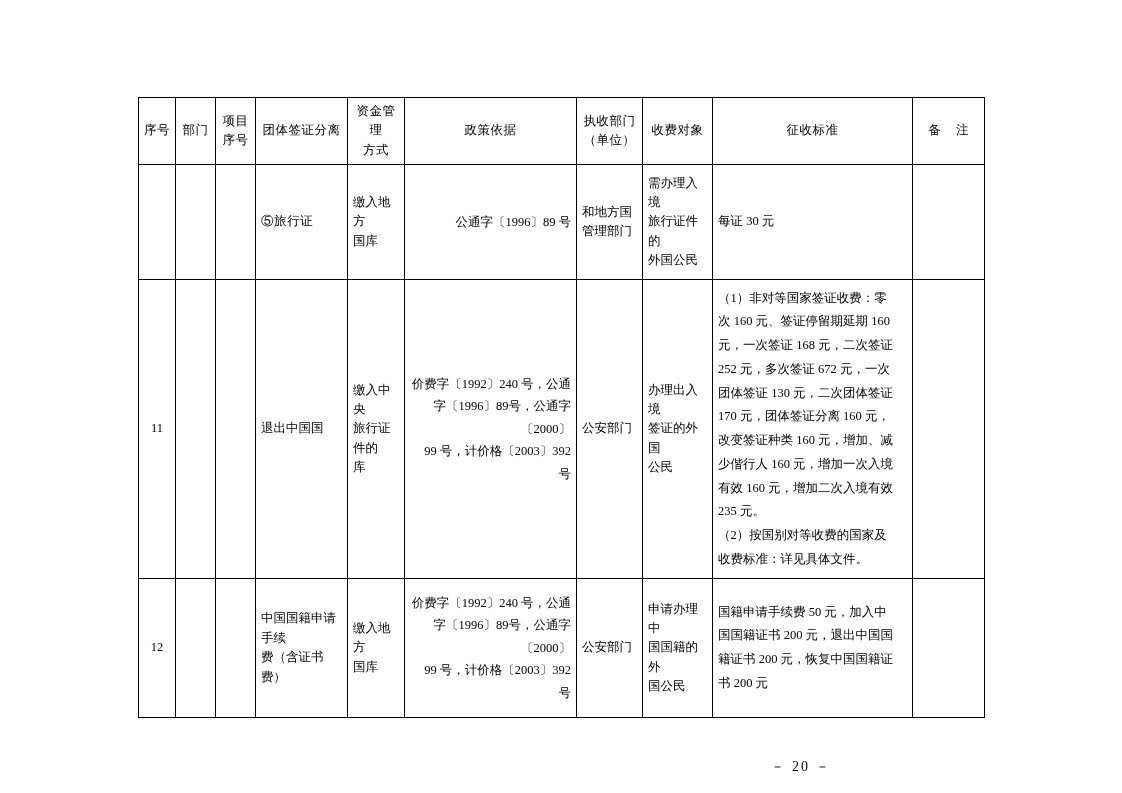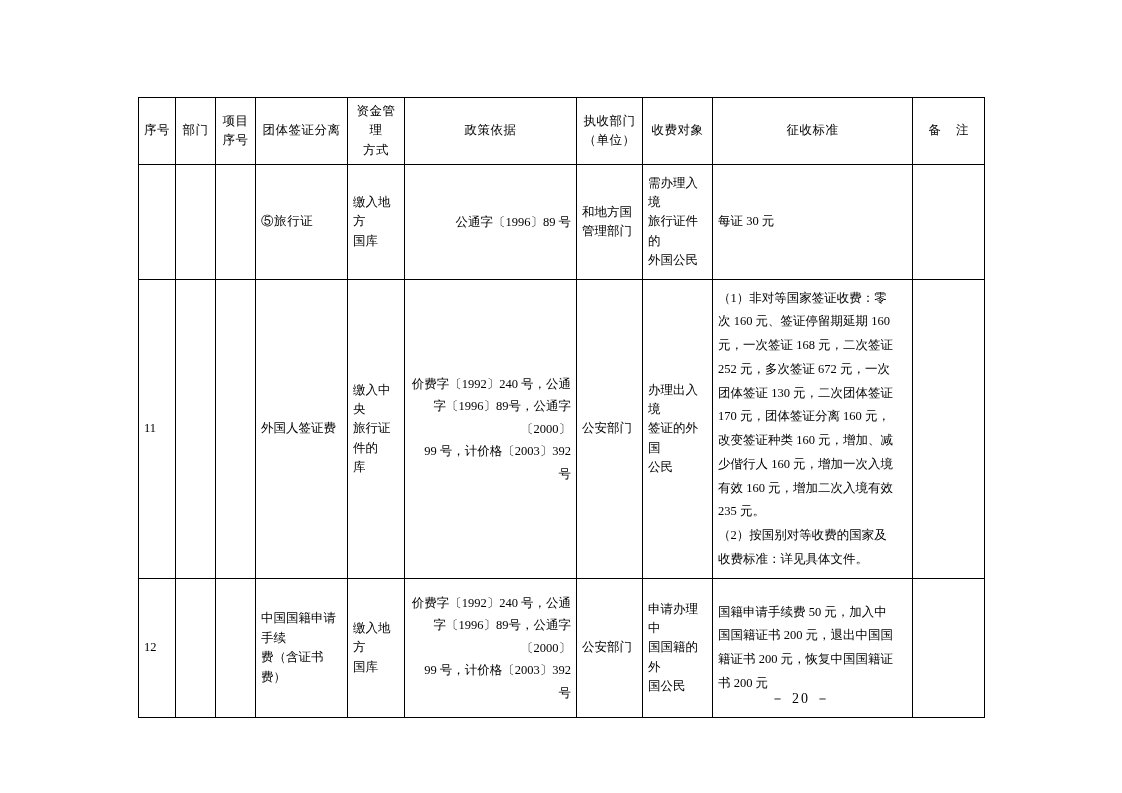--- a/index.html
+++ b/index.html
@@ -54,21 +54,21 @@
   col.c10 { width: 72px; }
 
   thead td {
     text-align: center;
     height: 52px;
     letter-spacing: 0.5px;
   }
   .hdr-two-line {
     line-height: 1.35;
   }
-  td.ctr { }
+  td.ctr { text-align: center; }
   td.lft { text-align: left; }
   .cell-text {
     display: block;
     white-space: pre-line;
   }
   .row-travel td { height: 106px; }
   .row-visa td { height: 290px; }
   .row-nat td { height: 130px; }
 
   .row-visa .std-cell {
@@ -88,21 +88,21 @@
   .spaced {
     letter-spacing: 0.6px;
   }
   .remark-hdr span {
     letter-spacing: 6px;
     padding-left: 6px;
   }
   .page-number {
     position: absolute;
     left: 0;
-    top: 690px;
+    top: 758px;
     width: 1042px;
     text-align: center;
     font-size: 14px;
     letter-spacing: 2px;
   }
   .page-number .pn-inner {
     display: inline-block;
     margin-left: 560px;
   }
 </style>
@@ -202,21 +202,21 @@
           <td class="ctr">
               <span class="cell-text">11</span>
             </td>
           <td class="ctr">
               <span class="cell-text"></span>
             </td>
           <td class="ctr">
               <span class="cell-text"></span>
             </td>
           <td class="lft">
-              <span class="cell-text">外国人签证费</span>
+              <span class="cell-text">退出中国国</span>
             </td>
           <td class="lft">
               <span class="cell-text">缴入中央
 旅行证件的
 库</span>
             </td>
           <td class="lft basis">
               <span class="cell-text">价费字〔1992〕240 号，公通
 字〔1996〕89号，公通字〔2000〕
 99 号，计价格〔2003〕392 号</span>

